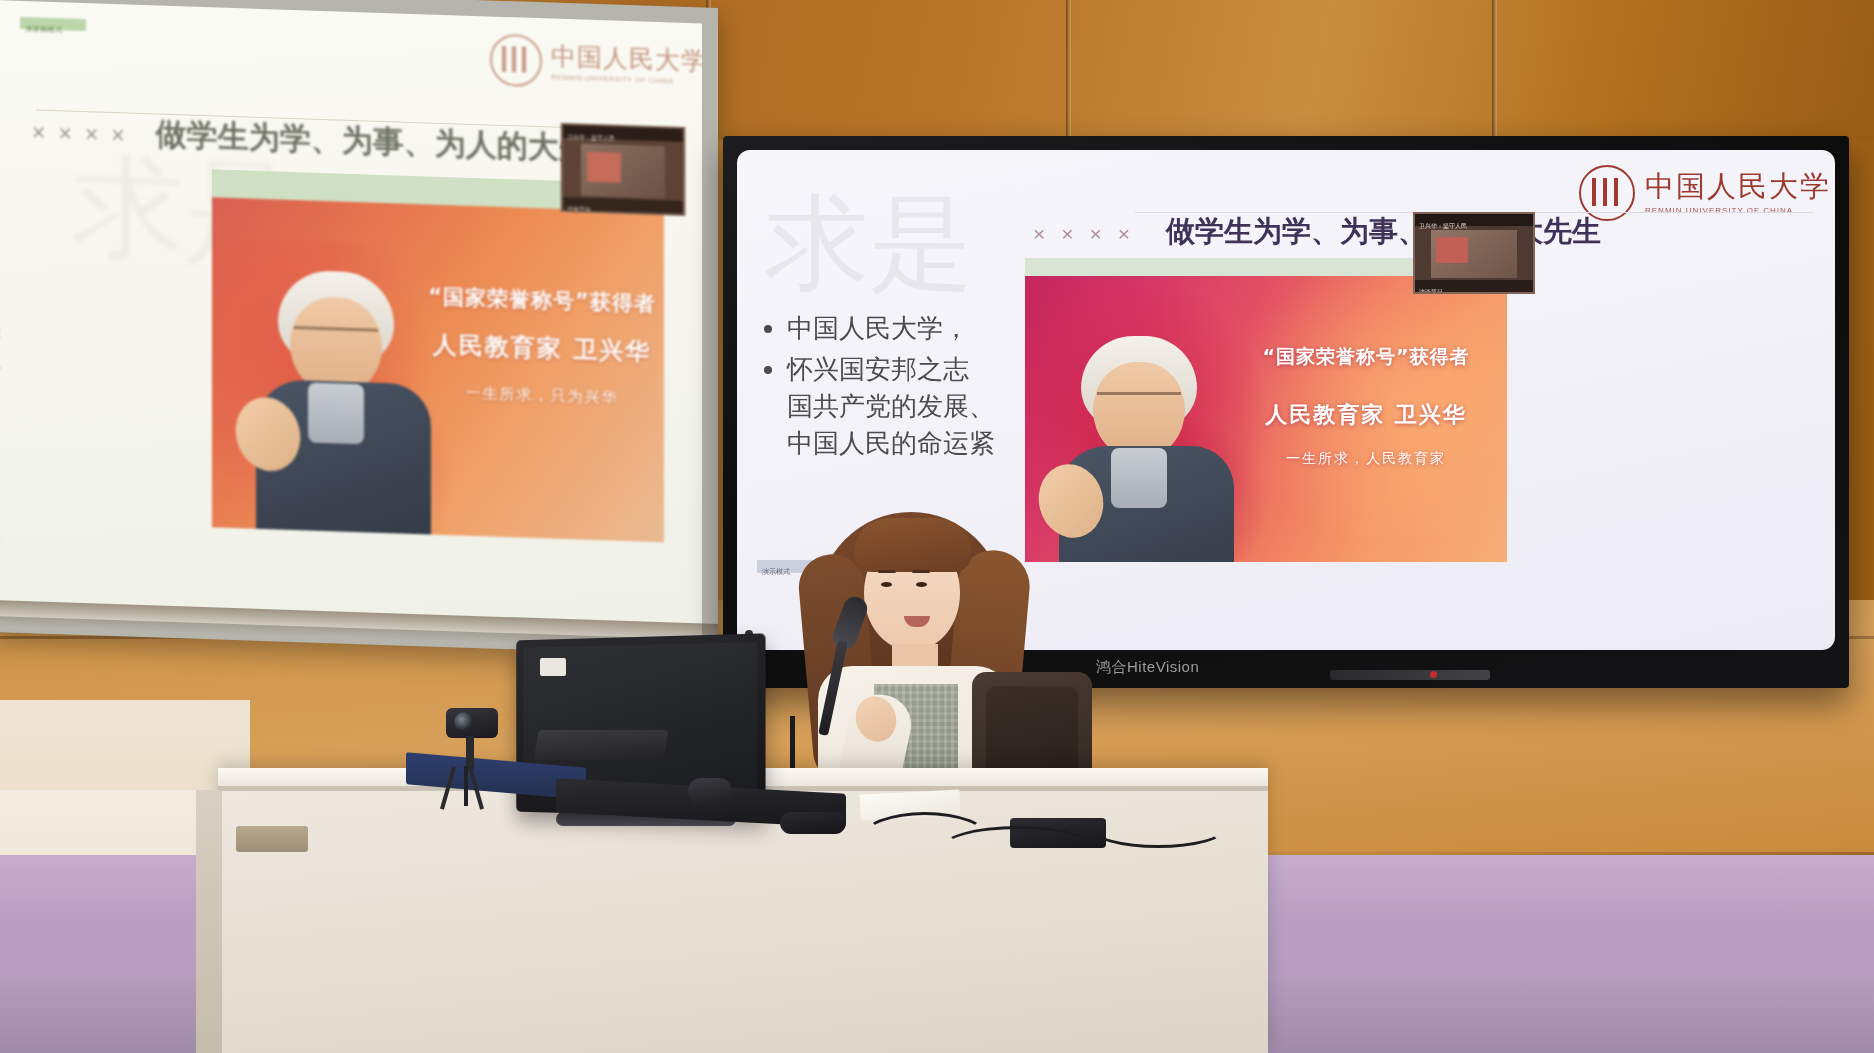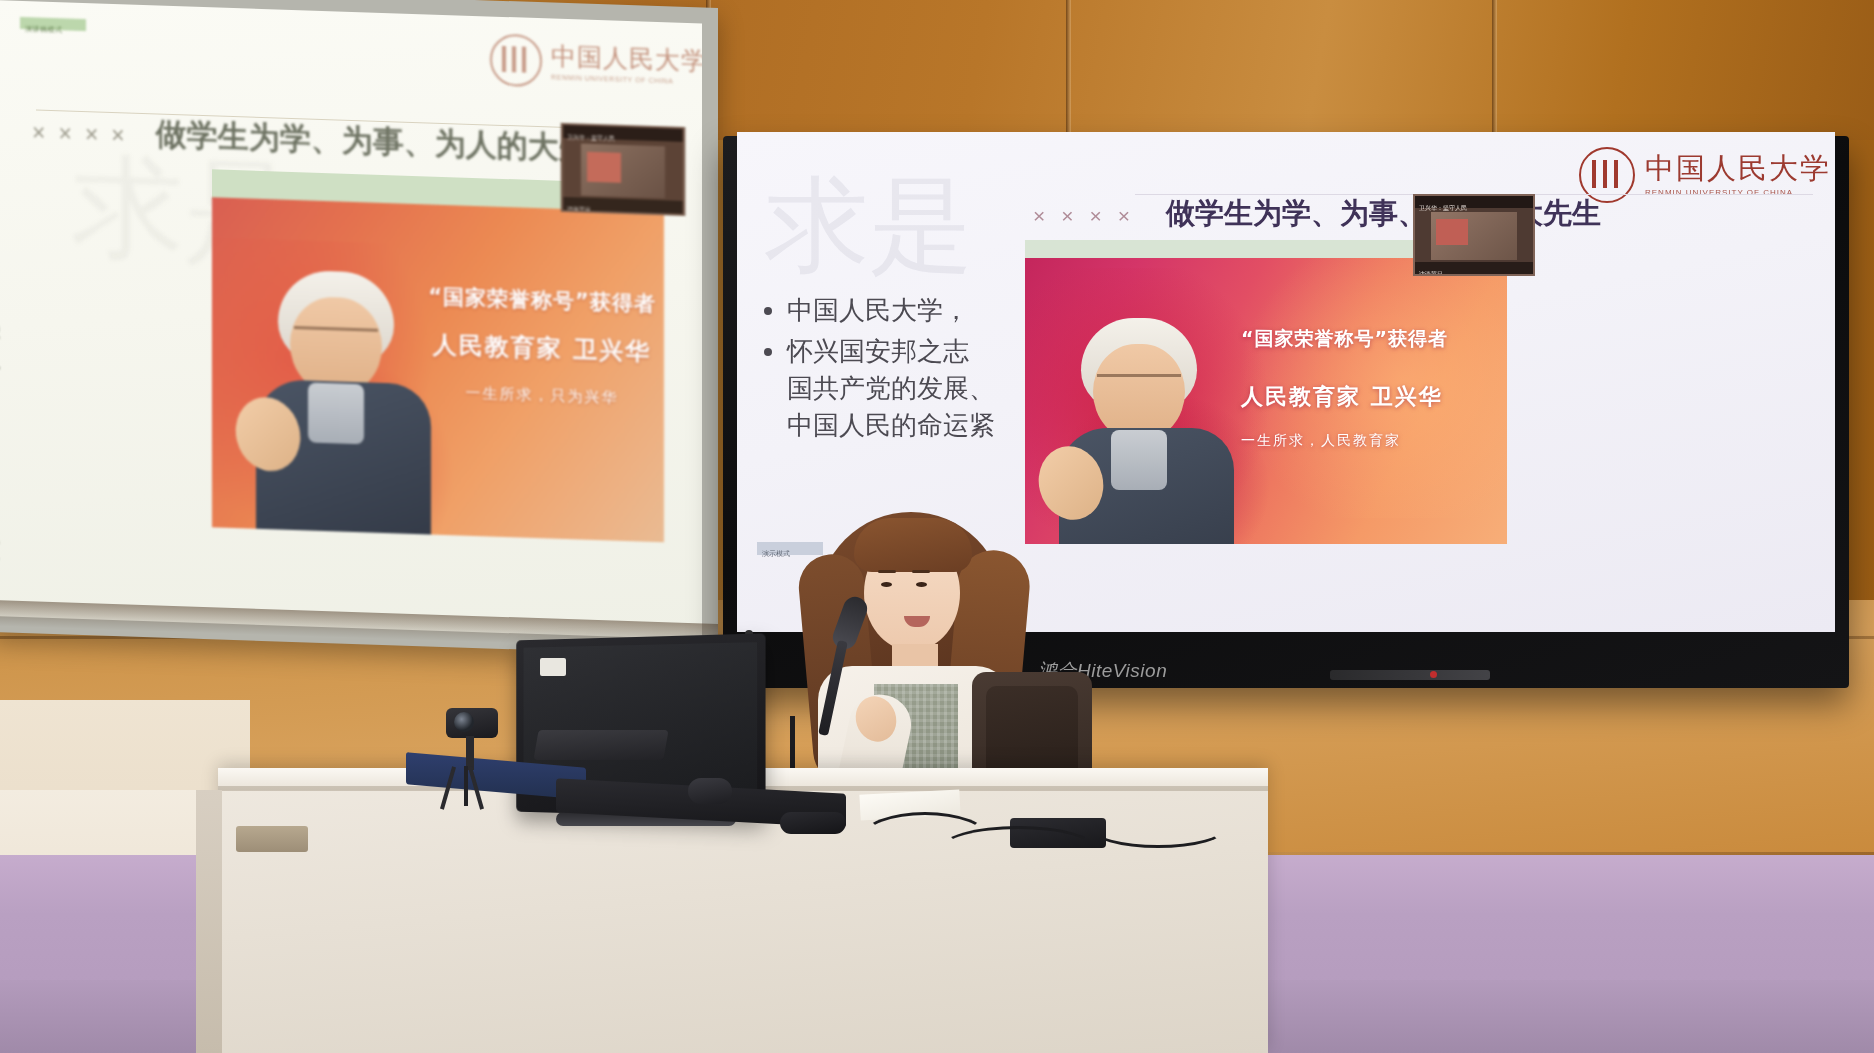--- a/index.html
+++ b/index.html
@@ -101,23 +101,23 @@
     font-family:"DejaVu Serif",serif;line-height:.95;}
 
   
   .proj-shadow{position:absolute;left:-10px;top:612px;width:728px;height:26px;
     background:linear-gradient(180deg,rgba(90,70,50,.55),rgba(0,0,0,0));transform:skewY(1.9deg);}
 
   
   .tv-bezel{position:absolute;left:723px;top:136px;width:1126px;height:552px;
     background:linear-gradient(160deg,#1d1d1f,#0c0c0d 45%,#141416);
     border-radius:4px;box-shadow:0 16px 34px rgba(0,0,0,.45);}
-  .tv-screen{position:absolute;left:737px;top:132px;width:1098px;height:500px;
+  .tv-screen{position:absolute;left:737px;top:150px;width:1098px;height:500px;
     background:linear-gradient(168deg,#f7f6fb 0%,#f3f2f8 45%,#eceaf3 100%);
-    overflow:hidden;}
+    overflow:hidden;border-radius:13px;}
   .tv-logo{position:absolute;right:26px;top:12px;width:230px;height:62px;
     display:flex;align-items:center;gap:10px;}
   .tv-seal{width:52px;height:52px;border-radius:50%;border:2px solid #a0392e;position:relative;flex:0 0 auto;}
   .tv-seal:before{content:"";position:absolute;left:10px;top:11px;width:30px;height:28px;
     background:
       linear-gradient(#a0392e,#a0392e) 1px 0/4px 28px no-repeat,
       linear-gradient(#a0392e,#a0392e) 12px 0/4px 28px no-repeat,
       linear-gradient(#a0392e,#a0392e) 23px 0/4px 28px no-repeat;}
   .tv-cn{font-size:29px;color:#9c3a30;letter-spacing:2px;white-space:nowrap;}
   .tv-en{font-size:8px;color:#a8554b;letter-spacing:1px;margin-top:6px;white-space:nowrap;}
@@ -130,43 +130,43 @@
     font-family:"DejaVu Sans",sans-serif;}
   .tv-greenband{position:absolute;left:288px;top:108px;width:482px;height:20px;background:#d8e4d4;}
   .tv-photo{position:absolute;left:288px;top:126px;width:482px;height:286px;overflow:hidden;
     background:linear-gradient(118deg,#c4265c 0%,#d43568 18%,#e24e64 38%,#ee7960 58%,#f59a67 76%,#f7ae78 100%);}
   .tv-photo .rose{position:absolute;left:-30px;top:10px;width:290px;height:300px;
     background:radial-gradient(ellipse at 45% 45%,rgba(206,36,74,.9),rgba(206,36,74,0) 64%);}
   .tv-photo .rose2{position:absolute;left:10px;top:120px;width:250px;height:220px;
     background:radial-gradient(ellipse at 50% 50%,rgba(186,24,64,.75),rgba(186,24,64,0) 62%);}
   .tv-photo .glow{position:absolute;right:-40px;top:-40px;width:320px;height:300px;
     background:radial-gradient(ellipse at 55% 55%,rgba(255,185,120,.55),rgba(255,185,120,0) 66%);}
-  .tv-txtblk{position:absolute;left:216px;top:68px;width:250px;text-align:left;color:#fff;
+  .tv-txtblk{position:absolute;left:216px;top:68px;width:250px;text-align:center;color:#fff;
     font-family:"DejaVu Sans",sans-serif;text-shadow:0 1px 4px rgba(150,20,60,.55);}
   .tv-txtblk .l1{font-size:19px;font-weight:700;letter-spacing:1px;}
   .tv-txtblk .l2{font-size:22px;font-weight:700;margin-top:30px;letter-spacing:2px;}
   .tv-txtblk .l3{font-size:14px;margin-top:20px;letter-spacing:2px;}
   .tv-person{position:absolute;left:20px;top:60px;width:210px;height:230px;}
   .tv-mini{position:absolute;left:676px;top:62px;width:118px;height:78px;
     background:#4e3a32;border:2px solid #806458;overflow:hidden;}
   .tv-mini .bar{position:absolute;left:0;top:0;width:100%;height:12px;background:rgba(15,10,8,.7);}
   .tv-mini .bar span{color:#e6ded8;font-size:6px;line-height:12px;margin-left:4px;}
   .tv-mini .bar2{position:absolute;left:0;bottom:0;width:100%;height:12px;background:rgba(15,10,8,.6);}
   .tv-mini .bar2 span{color:#e6ded8;font-size:6px;line-height:12px;margin-left:4px;}
   .tv-mini .room{position:absolute;left:16px;top:16px;width:86px;height:48px;
     background:linear-gradient(140deg,#927566,#6d5548);}
   .tv-mini .scr{position:absolute;left:5px;top:7px;width:32px;height:26px;background:#c05f55;}
   .tv-bullets{position:absolute;left:28px;top:160px;width:256px;color:#4c4a52;
     font-family:"DejaVu Sans",sans-serif;font-size:26px;line-height:1.42;}
   .tv-bullets li{margin-bottom:4px;}
   .tv-bullets ul{margin:0;padding-left:22px;}
   .tv-corner{position:absolute;left:20px;top:410px;width:66px;height:13px;background:#c9cfdc;}
   .tv-corner span{color:#5d6472;font-size:7px;line-height:13px;margin-left:5px;}
-  .tv-brand{position:absolute;left:1038px;top:658px;font-size:19px;color:#9c9c9c;
-    letter-spacing:.5px;font-family:"Liberation Sans",sans-serif;font-style:italic;}
+  .tv-brand{position:absolute;left:1096px;top:658px;font-size:15px;color:#9c9c9c;
+    letter-spacing:.5px;font-family:"Liberation Sans",sans-serif;}
   .tv-ctrlbar{position:absolute;left:1330px;top:670px;width:160px;height:10px;
     background:linear-gradient(90deg,#2a2a2c,#434347);border-radius:3px;}
   .tv-dot{position:absolute;left:1430px;top:671px;width:7px;height:7px;border-radius:50%;background:#c02e2e;}
   .tv-led{position:absolute;left:745px;top:630px;width:8px;height:8px;border-radius:50%;background:#2e2e30;}
 
   
   .spk{position:absolute;left:800px;top:498px;width:230px;height:360px;}
   .spk-hair-back{position:absolute;left:18px;top:14px;width:186px;height:300px;
     border-radius:94px 94px 60px 60px;
     background:linear-gradient(165deg,#7a4a2c,#5d3620 55%,#4a2a18);}

